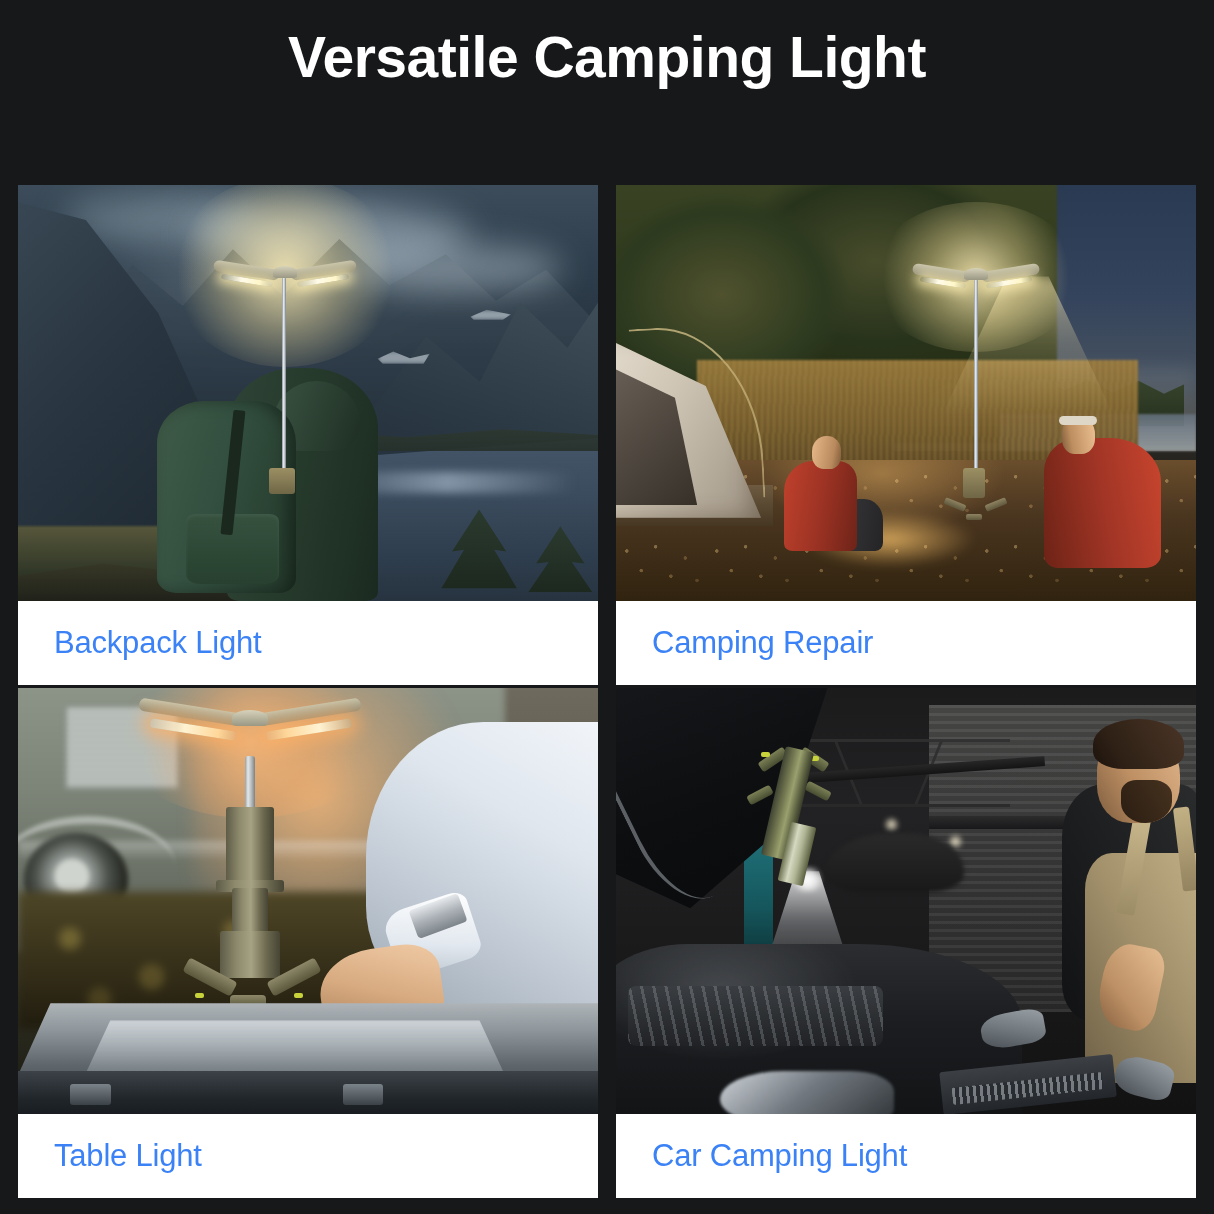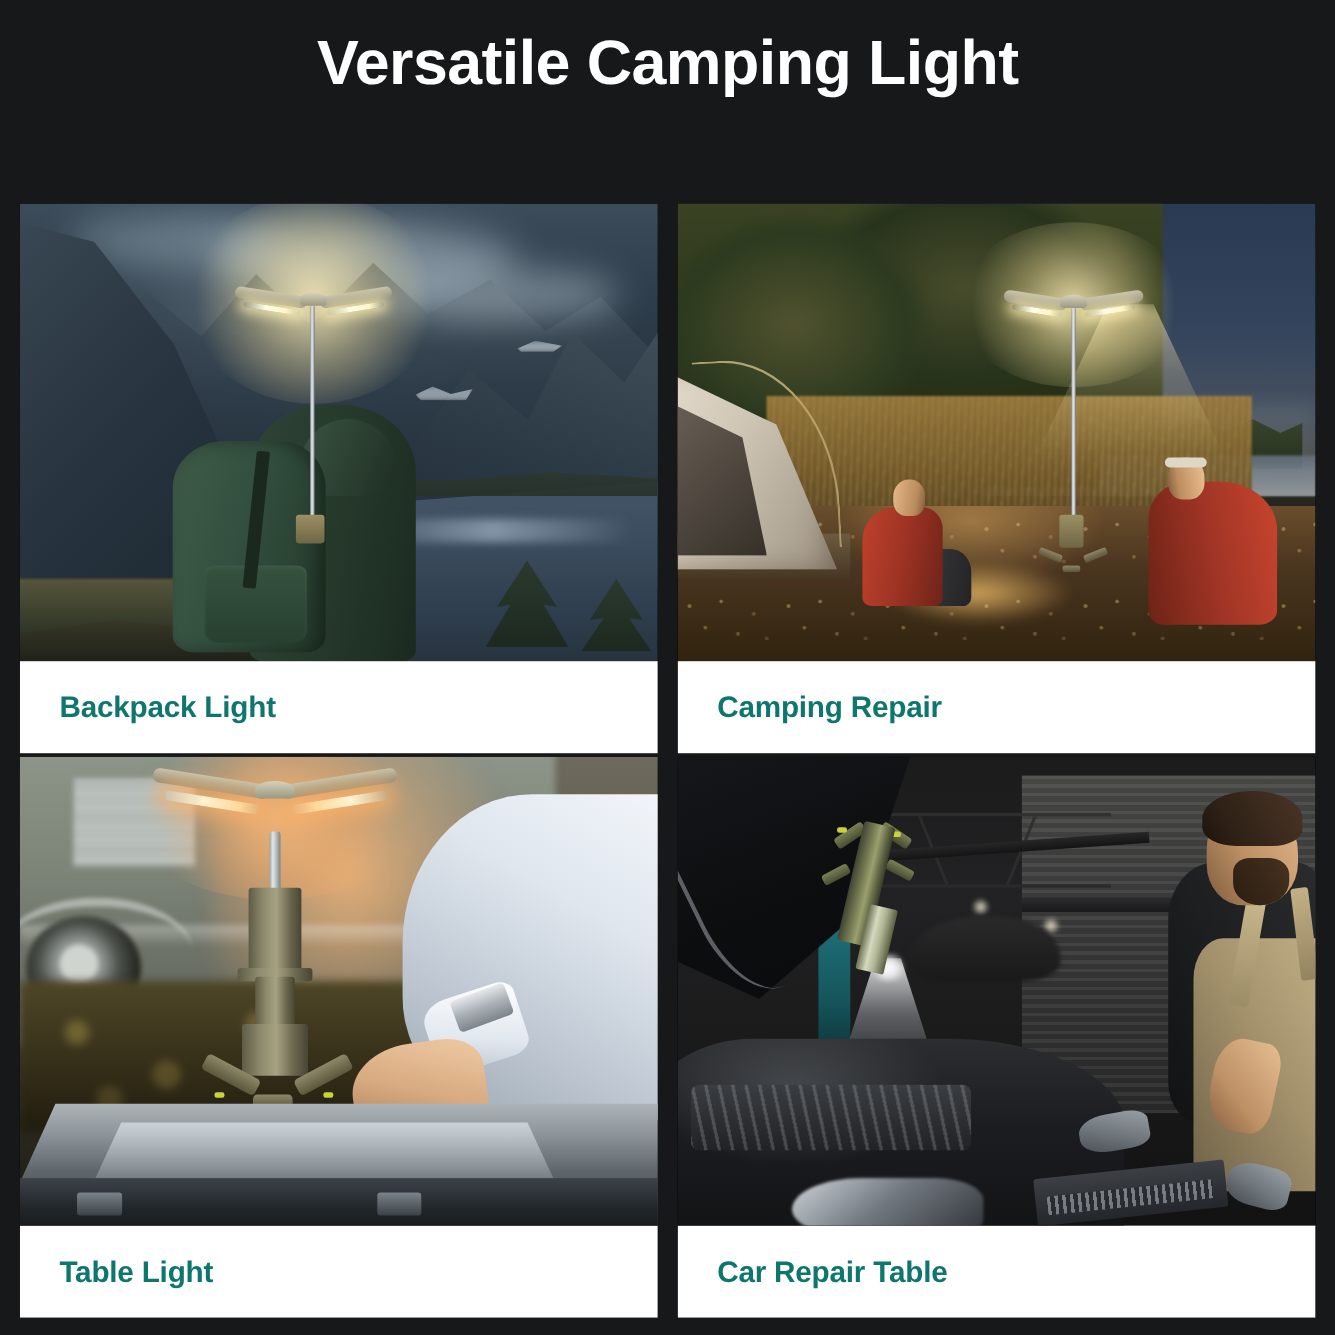--- a/index.html
+++ b/index.html
@@ -75,23 +75,23 @@
 
   .caption {
     flex: 0 0 auto;
     height: 84px;
     background: #ffffff;
     display: flex;
     align-items: center;
     padding-left: 36px;
   }
   .caption-text {
-    font-size: 27px;
-    font-weight: 700;
-    color: #0f766e;
+    font-size: 31px;
+    font-weight: 400;
+    color: #3b82f6;
     letter-spacing: -0.2px;
   }
 
   
   .sc-backpack {
     background:
       radial-gradient(ellipse 50% 35% at 42% 22%, rgba(190,205,215,.30), transparent 70%),
       linear-gradient(180deg, #3c4c5a 0%, #2f3f4d 18%, #26323e 42%, #1d2935 66%, #17202a 100%);
   }
   .mtn-back {
@@ -839,18 +839,18 @@
           <div class="mech-hair"></div>
           <div class="mech-beard"></div>
           <div class="mech-arm"></div>
         </div>
         <div class="glove" style="right:26%; bottom:16%; width:11%; height:8%; transform:rotate(-10deg);"></div>
         <div class="glove" style="right:4%; bottom:4%; width:10%; height:9%; transform:rotate(14deg);"></div>
         <div class="laptop"></div>
         <div class="laptop-keys"></div>
       </div>
       <div class="caption">
-        <span class="caption-text">Car Repair Table</span>
+        <span class="caption-text">Car Camping Light</span>
       </div>
     </div>
 
   </div>
 </div>
 
 </body></html>

